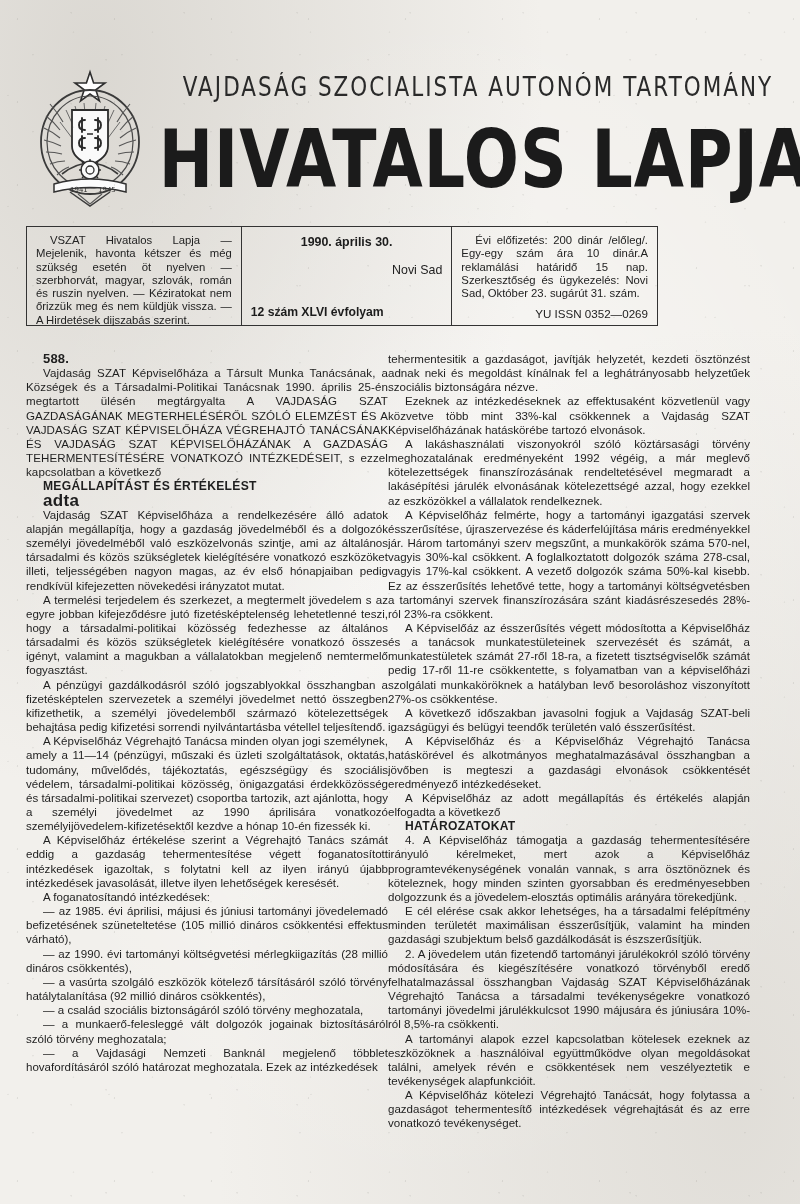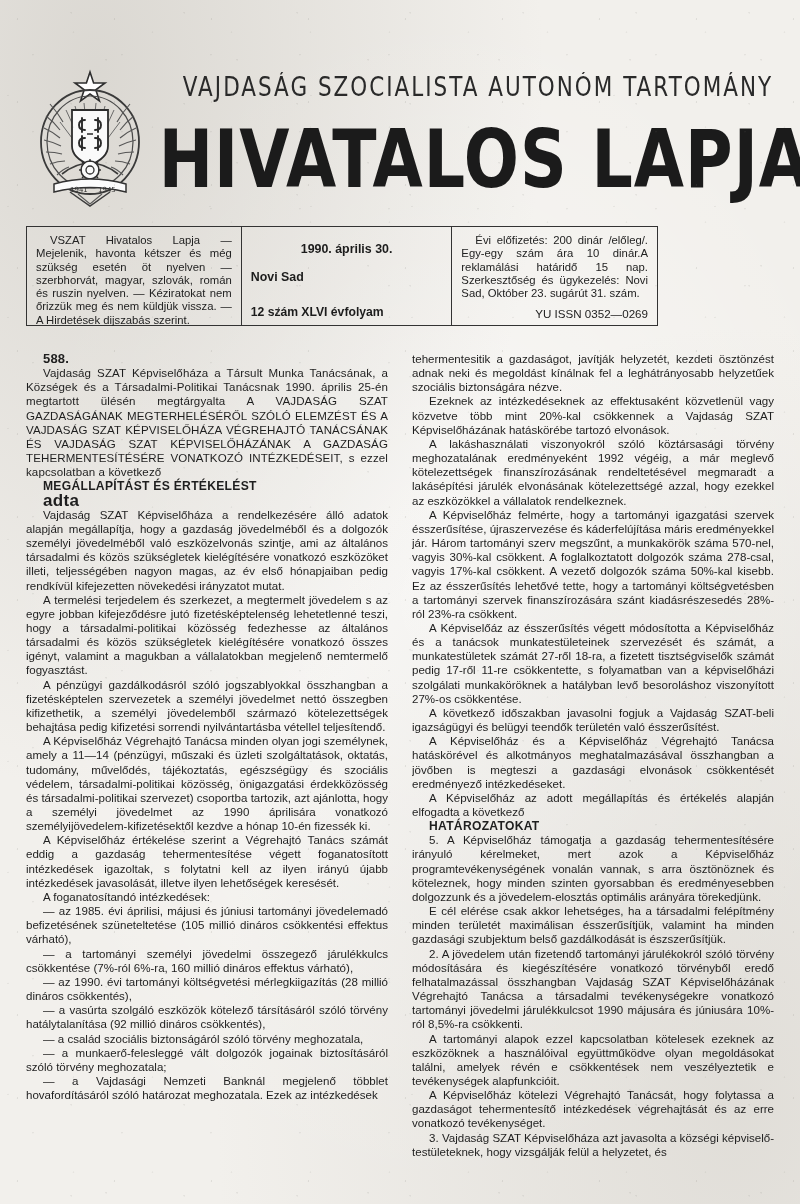--- a/index.html
+++ b/index.html
@@ -115,27 +115,27 @@
     font-size: 11.3px;
     line-height: 13.3px;
     text-align: justify;
     color: #222;
     text-indent: 14px;
   }
   .center-date {
     text-align: center;
     font-size: 12.4px;
     font-weight: bold;
-    margin-top: 8px;
+    margin-top: 1px;
     color: #1c1c1c;
   }
   .center-city {
-    text-align: left;
+    text-align: right;
     font-size: 12.4px;
-    font-weight: bold;
+    font-weight: normal;
     margin-top: 14px;
     color: #1c1c1c;
   }
   .center-foot {
     position: absolute;
     left: 9px;
     right: 9px;
     bottom: 6px;
     display: flex;
     justify-content: flex-start;
@@ -160,21 +160,20 @@
   }
 
   
   .columns {
     position: absolute;
     left: 26px;
     top: 352px;
     width: 748px;
     height: 840px;
     display: flex;
-    gap: 24px;
   }
   .col {
     width: 362px;
     font-family: "Liberation Sans", sans-serif;
     font-size: 11.55px;
     line-height: 14.15px;
     text-align: justify;
     color: #1e1e1e;
     filter: blur(0.11px);
     overflow: hidden;
@@ -329,42 +328,40 @@
       <p class="head-center sub sp-after">adta</p>
 
       <p>Vajdaság SZAT Képviselőháza a rendelkezésére álló adatok alapján megállapítja, hogy a gazdaság jövedelméből és a dolgozók személyi jövedelméből való eszközelvonás szintje, ami az általános társadalmi és közös szükségletek kielégítésére vonatkozó eszközöket illeti, teljességében nagyon magas, az év első hónapjaiban pedig rendkívül kifejezetten növekedési irányzatot mutat.</p>
       <p>A termelési terjedelem és szerkezet, a megtermelt jövedelem s az egyre jobban kifejeződésre jutó fizetésképtelenség lehetetlenné teszi, hogy a társadalmi-politikai közösség fedezhesse az általános társadalmi és közös szükségletek kielégítésére vonatkozó összes igényt, valamint a magukban a vállalatokban megjelenő nemtermelő fogyasztást.</p>
       <p>A pénzügyi gazdálkodásról szóló jogszablyokkal összhangban a fizetésképtelen szervezetek a személyi jövedelmet nettó összegben kifizethetik, a személyi jövedelemből származó kötelezettségek behajtása pedig kifizetési sorrendi nyilvántartásba vétellel teljesítendő.</p>
       <p>A Képviselőház Végrehajtó Tanácsa minden olyan jogi személynek, amely a 11—14 (pénzügyi, műszaki és üzleti szolgáltatások, oktatás, tudomány, művelődés, tájékoztatás, egészségügy és szociális védelem, társadalmi-politikai közösség, önigazgatási érdekközösség és társadalmi-politikai szervezet) csoportba tartozik, azt ajánlotta, hogy a személyi jövedelmet az 1990 áprilisára vonatkozó személyijövedelem-kifizetésektől kezdve a hónap 10-én fizessék ki.</p>
       <p>A Képviselőház értékelése szerint a Végrehajtó Tanács számát eddig a gazdaság tehermentesítése végett foganatosított intézkedések igazoltak, s folytatni kell az ilyen irányú újabb intézkedések javasolását, illetve ilyen lehetőségek keresését.</p>
       <p>A foganatosítandó intézkedések:</p>
 
       <p class="dash">— az 1985. évi áprilisi, májusi és júniusi tartományi jövedelemadó befizetésének szüneteltetése (105 millió dináros csökkentési effektus várható),</p>
-      <p class="dash">— a tartományi személyi jövedelmi összegező járulékkulcs csökkentése (7%-ról 6%-ra, 160 millió dináros effektus várható),</p>
       <p class="dash">— az 1990. évi tartományi költségvetési mérlegkiigazítás (28 millió dináros csökkentés),</p>
       <p class="dash">— a vasúrta szolgáló eszközök kötelező társításáról szóló törvény hatálytalanítása (92 millió dináros csökkentés),</p>
       <p class="dash">— a család szociális biztonságáról szóló törvény meghozatala,</p>
       <p class="dash">— a munkaerő-felesleggé vált dolgozók jogainak biztosításáról szóló törvény meghozatala;</p>
       <p class="dash">— a Vajdasági Nemzeti Banknál megjelenő többlet hovafordításáról szóló határozat meghozatala. Ezek az intézkedések</p>
     </div>
 
     <div class="col">
       <p class="noind">tehermentesitik a gazdaságot, javítják helyzetét, kezdeti ösztönzést adnak neki és megoldást kínálnak fel a leghátrányosabb helyzetűek szociális biztonságára nézve.</p>
-      <p>Ezeknek az intézkedéseknek az effektusaként közvetlenül vagy közvetve több mint 20%-kal csökkennek a Vajdaság SZAT Képviselőházának hatáskörébe tartozó elvonások.</p>
+      <p>Ezeknek az intézkedéseknek az effektusaként közvetlenül vagy közvetve több mint 33%-kal csökkennek a Vajdaság SZAT Képviselőházának hatáskörébe tartozó elvonások.</p>
       <p>A lakáshasználati viszonyokról szóló köztársasági törvény meghozatalának eredményeként 1992 végéig, a már meglevő kötelezettségek finanszírozásának rendeltetésével megmaradt a lakásépítési járulék elvonásának kötelezettségé azzal, hogy ezekkel az eszközökkel a vállalatok rendelkeznek.</p>
       <p>A Képviselőház felmérte, hogy a tartományi igazgatási szervek ésszerűsítése, újraszervezése és káderfelújítása máris eredményekkel jár. Három tartományi szerv megszűnt, a munkakörök száma 570-nel, vagyis 30%-kal csökkent. A foglalkoztatott dolgozók száma 278-csal, vagyis 17%-kal csökkent. A vezető dolgozók száma 50%-kal kisebb. Ez az ésszerűsítés lehetővé tette, hogy a tartományi költségvetésben a tartományi szervek finanszírozására szánt kiadásrészesedés 28%-ról 23%-ra csökkent.</p>
       <p>A Képviselőáz az ésszerűsítés végett módosította a Képviselőház és a tanácsok munkatestületeinek szervezését és számát, a munkatestületek számát 27-ről 18-ra, a fizetett tisztségviselők számát pedig 17-ről 11-re csökkentette, s folyamatban van a képviselőházi szolgálati munkaköröknek a hatályban levő besoroláshoz viszonyított 27%-os csökkentése.</p>
       <p>A következő időszakban javasolni fogjuk a Vajdaság SZAT-beli igazságügyi és belügyi teendők területén való ésszerűsítést.</p>
       <p>A Képviselőház és a Képviselőház Végrehajtó Tanácsa hatáskörével és alkotmányos meghatalmazásával összhangban a jövőben is megteszi a gazdasági elvonások csökkentését eredményező intézkedéseket.</p>
       <p>A Képviselőház az adott megállapítás és értékelés alapján elfogadta a következő</p>
 
       <p class="head-center sp-before sp-after">HATÁROZATOKAT</p>
 
-      <p>5. A Képviselőház támogatja a gazdaság tehermentesítésére irányuló kérelmeket, mert azok a Képviselőház programtevékenységének vonalán vannak, s arra ösztönöznek és köteleznek, hogy minden szinten gyorsabban és eredményesebben dolgozzunk és a jövedelem-elosztás optimális arányára törekedjünk.</p>
+      <p>4. A Képviselőház támogatja a gazdaság tehermentesítésére irányuló kérelmeket, mert azok a Képviselőház programtevékenységének vonalán vannak, s arra ösztönöznek és köteleznek, hogy minden szinten gyorsabban és eredményesebben dolgozzunk és a jövedelem-elosztás optimális arányára törekedjünk.</p>
       <p>E cél elérése csak akkor lehetséges, ha a társadalmi felépítmény minden területét maximálisan ésszerűsítjük, valamint ha minden gazdasági szubjektum belső gazdálkodását is észszerűsítjük.</p>
       <p>2. A jövedelem után fizetendő tartományi járulékokról szóló törvény módosítására és kiegészítésére vonatkozó törvényből eredő felhatalmazással összhangban Vajdaság SZAT Képviselőházának Végrehajtó Tanácsa a társadalmi tevékenységekre vonatkozó tartományi jövedelmi járulékkulcsot 1990 májusára és júniusára 10%-ról 8,5%-ra csökkenti.</p>
       <p>A tartományi alapok ezzel kapcsolatban kötelesek ezeknek az eszközöknek a használóival együttműködve olyan megoldásokat találni, amelyek révén e csökkentések nem veszélyeztetik e tevékenységek alapfunkcióit.</p>
       <p>A Képviselőház kötelezi Végrehajtó Tanácsát, hogy folytassa a gazdaságot tehermentesítő intézkedések végrehajtását és az erre vonatkozó tevékenységet.</p>
-      <p>3. Vajdaság SZAT Képviselőháza azt javasolta a községi képviselő-testületeknek, hogy vizsgálják felül a helyzetet, és</p>
     </div>
   </div>
 
 </div>
 
 </body></html>

